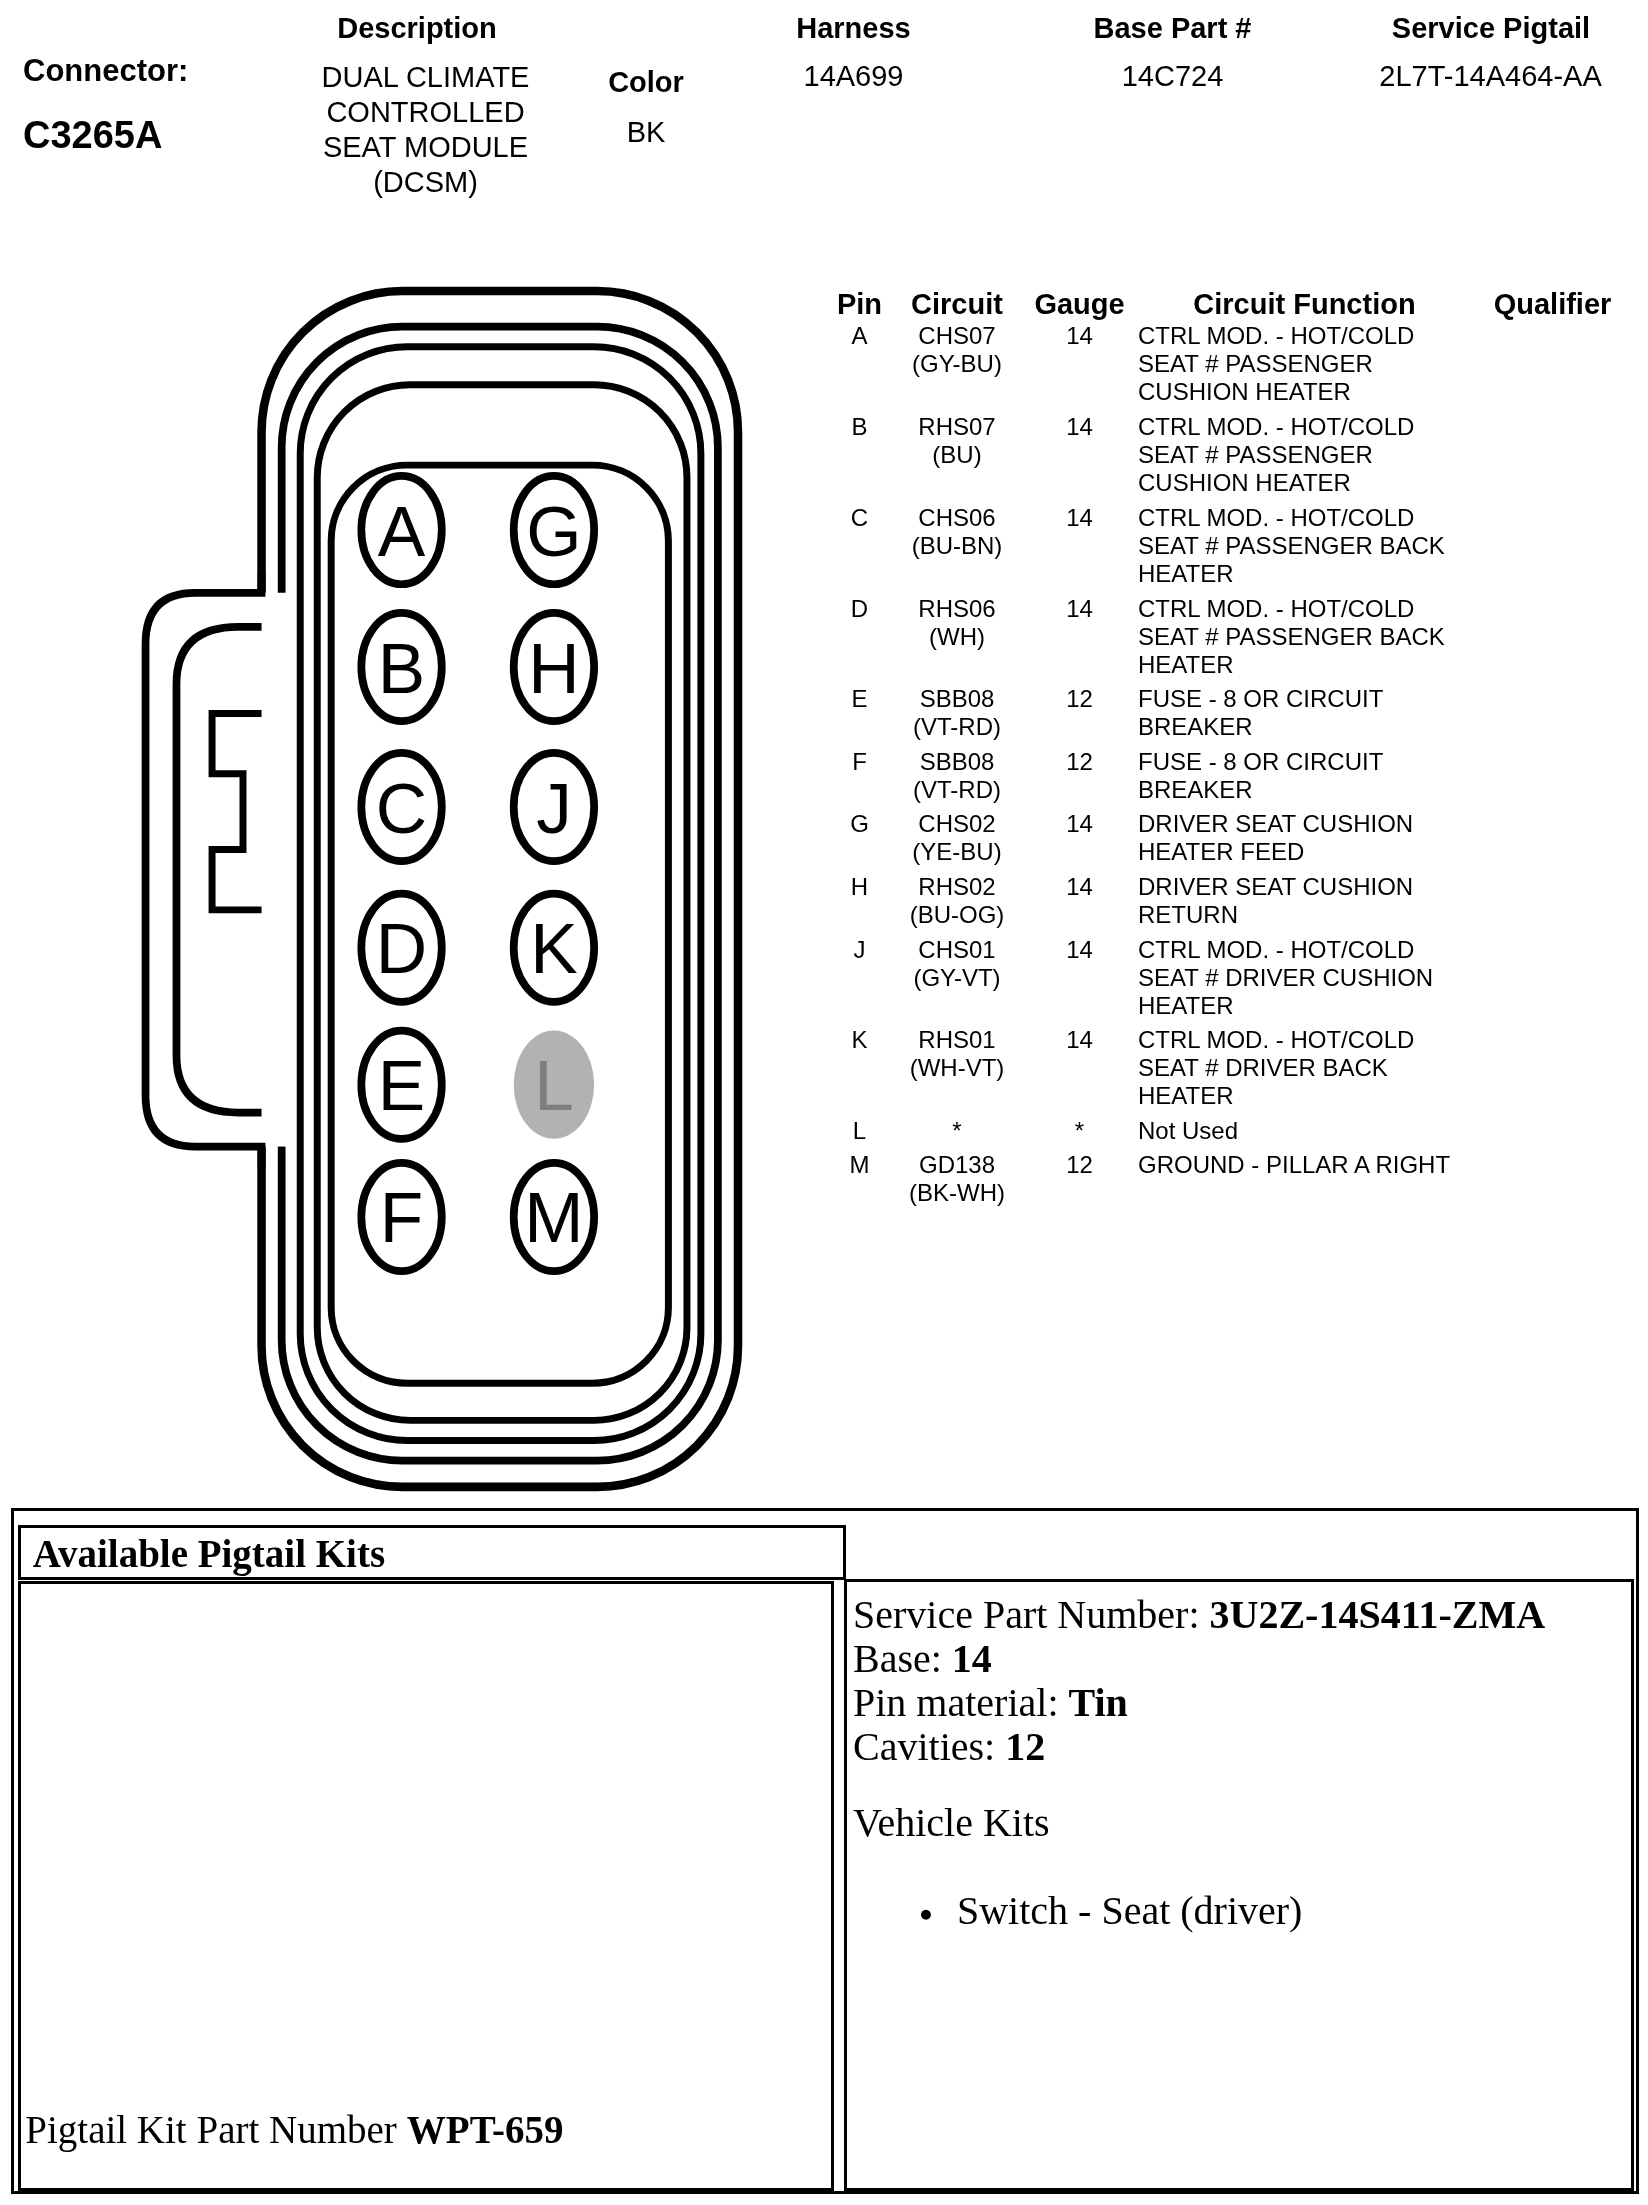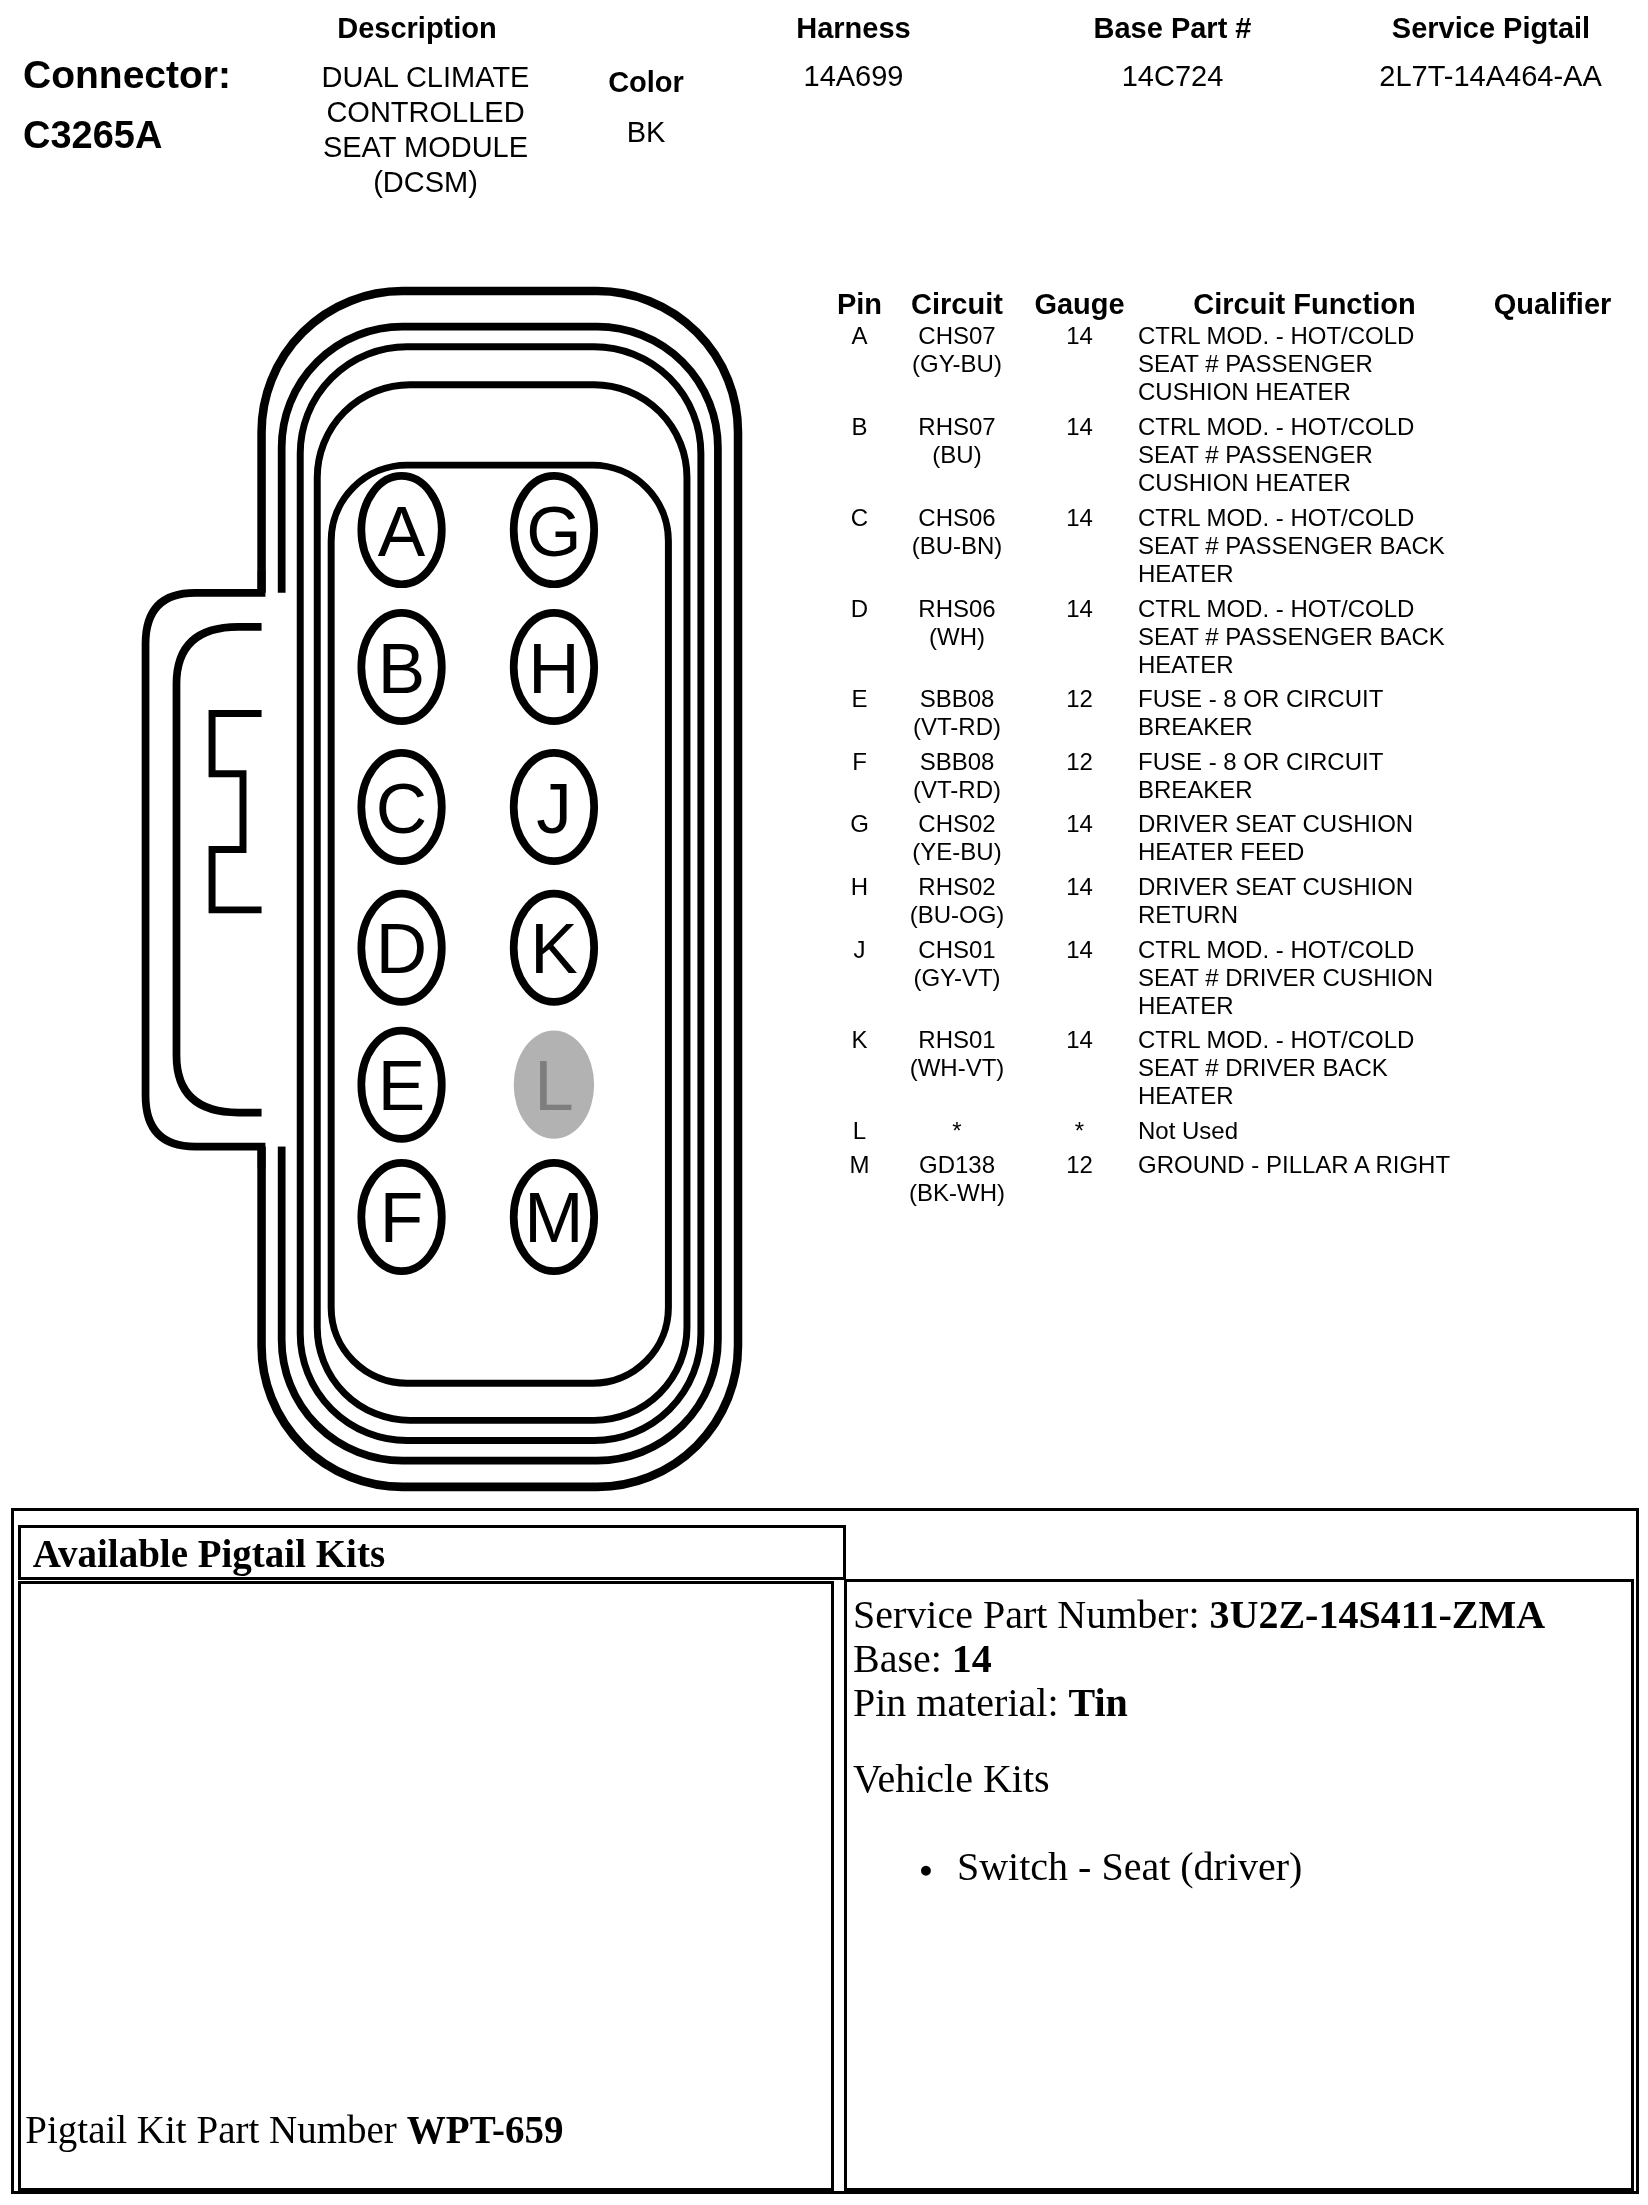--- a/index.html
+++ b/index.html
@@ -2,21 +2,21 @@
 <html style="font-size:12.4px"><head>
 <meta charset="utf-8">
 <style>
   html,body{margin:0;padding:0;background:#888;}
   #page{position:relative;width:1649px;height:2205px;background:#ffffff;overflow:hidden;
         font-family:"Liberation Sans",sans-serif;color:#000;}
   .abs{position:absolute;}
   .ctr{text-align:center;}
 
   
-  .conn-label{left:23px;top:53px;font-size:39px;font-weight:bold;}
+  .conn-label{left:23px;top:53px;font-size:31px;font-weight:bold;}
   .conn-id{left:23px;top:114px;font-size:38px;font-weight:bold;}
   .hdr-lbl{font-size:29px;font-weight:bold;}
   .hdr-val{font-size:29px;}
   .desc-lbl{left:324px;top:12.4px;width:186px;}
   .desc-val{left:302px;top:60px;width:247px;line-height:35px;white-space:pre-line;}
   .color-box{left:592px;width:108px;}
   .harness-box{left:776px;width:155px;}
   .basepart-box{left:1072px;width:201px;}
   .svcpig-lbl{left:1375px;top:12.4px;width:232px;}
   .svcpig-val{left:1359px;top:60px;width:263px;}
@@ -249,20 +249,23 @@
       <div class="rb-content">
         <div class="rb-line">
           <span>Service Part Number:</span><b>3U2Z-14S411-ZMA</b>
         </div>
         <div class="rb-line">
           <span>Base:</span><b>14</b>
         </div>
         <div class="rb-line">
           <span>Pin material:</span><b>Tin</b>
         </div>
+        <div class="rb-line">
+          <span>Cavities:</span><b>12</b>
+        </div>
         <div class="vu-label">Vehicle Kits</div>
         <ul class="vu-list" id="vehicle-uses-list">
             <li><span class="vu-bullet">●</span><span>Switch - Seat (driver)</span></li>
           </ul>
       </div>
     </div>
   </div>
 
 </div>
 

